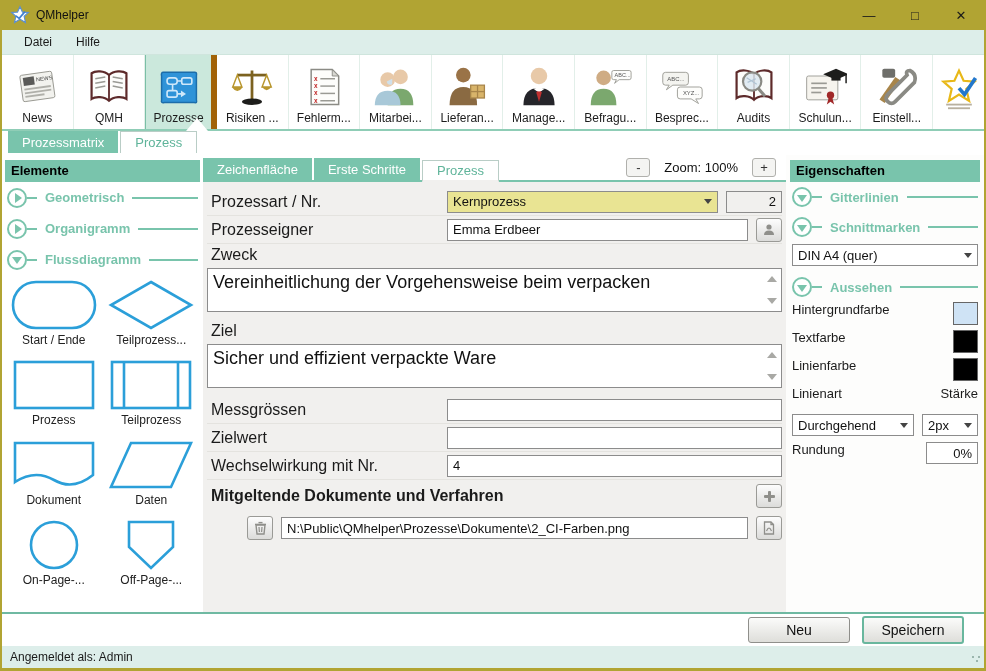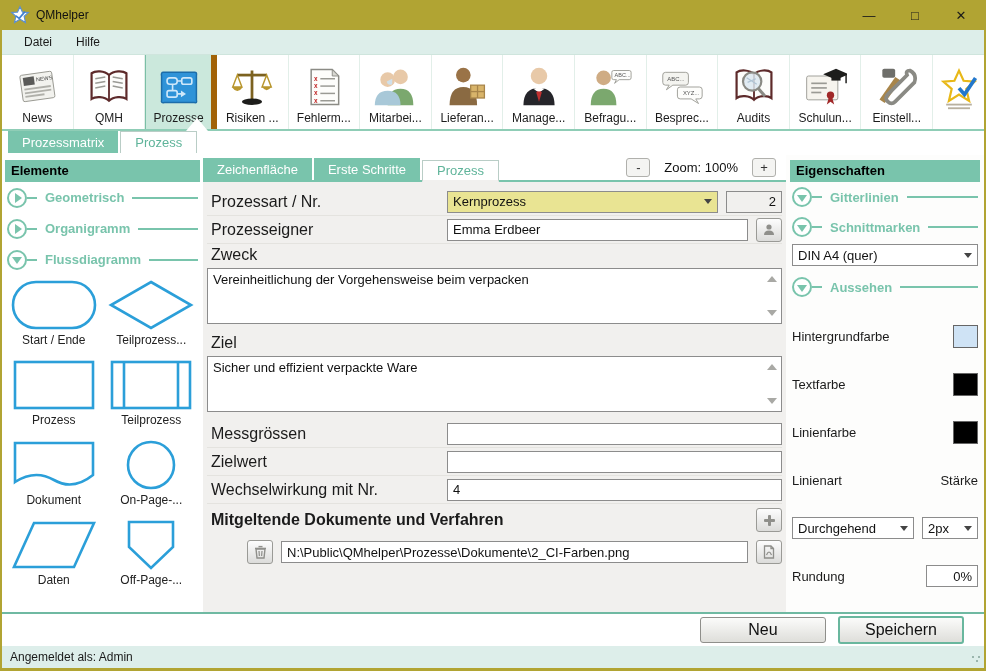--- a/index.html
+++ b/index.html
@@ -79,44 +79,44 @@
   input.yellow { background:#e9e493; }
   input.numbox { width:56px; flex:0 0 56px; background:#f1f0ee; text-align:right; }
   .dropdown { height:22px; border:1px solid #8c8c8c; background:#e9e493; display:flex; align-items:center;
               font-size:13px; padding:0 5px; flex:1; color:#111; position:relative; }
   .dropdown.white { background:#fff; }
   .dd-chev { margin-left:auto; width:0; height:0; border-left:4px solid transparent;
              border-right:4px solid transparent; border-top:5px solid #444; }
   .mini-btn { width:26px; height:24px; flex:0 0 26px; background:linear-gradient(#fdfdfd,#dcdcda);
               border:1px solid #9a9a96; border-radius:3px; display:flex; align-items:center; justify-content:center; }
   .ta-wrap { position:relative; width:100%; margin:2px 0 4px 0; }
-  textarea.ta { width:100%; height:56px; border:1px solid #8c8c8c; resize:none; font-size:13px;
+  textarea.ta { width:100%; height:44px; border:1px solid #8c8c8c; resize:none; font-size:18px;
                 font-family:"Liberation Sans", sans-serif; padding:3px 18px 3px 5px; color:#111; background:#fff; }
   .sb-up, .sb-dn { position:absolute; right:5px; width:0; height:0;
                    border-left:5px solid transparent; border-right:5px solid transparent; }
   .sb-up { top:8px; border-bottom:6px solid #a9a9a5; }
   .sb-dn { bottom:12px; border-top:6px solid #a9a9a5; }
   .doc-row { display:flex; align-items:center; gap:8px; margin-top:4px; }
   .doc-row .lead { width:32px; flex:0 0 32px; }
   
   .right-panel { width:198px; padding:5px 4px 0 4px; display:flex; flex-direction:column; background:#fdfdfc; }
   .right-panel .sect { height:30px; }
   .prop-ctrl { margin:2px 2px 6px 2px; }
-  .prop-row { display:flex; align-items:center; justify-content:space-between; min-height:28px; padding:0 2px;margin-top:20px; }
+  .prop-row { display:flex; justify-content:space-between; min-height:28px; padding:0 2px; }
   .prop-label { font-size:13px; color:#1b1b1b; }
   .swatch { width:25px; height:23px; border:1px solid #666; }
   .small-dd { height:22px; border:1px solid #8c8c8c; background:#fff; display:flex; align-items:center;
               font-size:13px; padding:0 5px; color:#111; }
   .rund-box { width:52px; height:22px; border:1px solid #8c8c8c; background:#fff; font-size:13px;
               display:flex; align-items:center; justify-content:flex-end; padding:0 5px; color:#111; }
   
   .footer { height:34px; background:#fff; border-top:2px solid #6fb9a2; display:flex; align-items:center;
             justify-content:flex-end; gap:12px; padding-right:20px; flex:0 0 34px; }
-  .btn { height:26px; width:126px; background:linear-gradient(#fbfbfa,#dededa); border:1px solid #8f8f8b;
-         border-radius:3px; font-size:16px; color:#111; display:flex; align-items:center; justify-content:center; }
+  .btn { height:26px; width:102px; background:linear-gradient(#fbfbfa,#dededa); border:1px solid #8f8f8b;
+         border-radius:3px; font-size:14px; color:#111; display:flex; align-items:center; justify-content:center; }
   .btn.primary { border:2px solid #69b79e; height:28px; }
   .statusbar { height:22px; background:#ddeeea; display:flex; align-items:center; font-size:12px;
                color:#1a1a1a; padding-left:8px; flex:0 0 22px; position:relative; }
   .grip { position:absolute; right:3px; bottom:3px; width:10px; height:10px;
           background:
             radial-gradient(circle at 2px 2px, #9ab5ad 1px, transparent 1.2px),
             radial-gradient(circle at 6px 6px, #9ab5ad 1px, transparent 1.2px),
             radial-gradient(circle at 8px 2px, #9ab5ad 1px, transparent 1.2px);
           background-size:10px 10px; }
 </style>
@@ -381,29 +381,29 @@
           <span class="shape-label">Teilprozess</span>
         </div>
         <div class="shape-cell">
           <svg viewBox="0 0 88 56">
             <path d="M5 6 H83 V38 Q63 54 44 43 Q25 32 5 45 Z" fill="none" stroke="#2b9fd9" stroke-width="2.6"></path>
           </svg>
           <span class="shape-label">Dokument</span>
         </div>
         <div class="shape-cell">
           <svg viewBox="0 0 88 56">
+            <polygon points="24,6 84,6 64,50 4,50" fill="none" stroke="#2b9fd9" stroke-width="2.6"></polygon>
+          </svg>
+          <span class="shape-label">Daten</span>
+        </div>
+        <div class="shape-cell">
+          <svg viewBox="0 0 88 56">
             <circle cx="44" cy="28" r="23" fill="none" stroke="#2b9fd9" stroke-width="2.6"></circle>
           </svg>
           <span class="shape-label">On-Page-...</span>
-        </div>
-        <div class="shape-cell">
-          <svg viewBox="0 0 88 56">
-            <polygon points="24,6 84,6 64,50 4,50" fill="none" stroke="#2b9fd9" stroke-width="2.6"></polygon>
-          </svg>
-          <span class="shape-label">Daten</span>
         </div>
         <div class="shape-cell">
           <svg viewBox="0 0 88 56">
             <polygon points="22,5 66,5 66,30 44,51 22,30" fill="none" stroke="#2b9fd9" stroke-width="2.6"></polygon>
           </svg>
           <span class="shape-label">Off-Page-...</span>
         </div>
       </div>
     </div>
 

